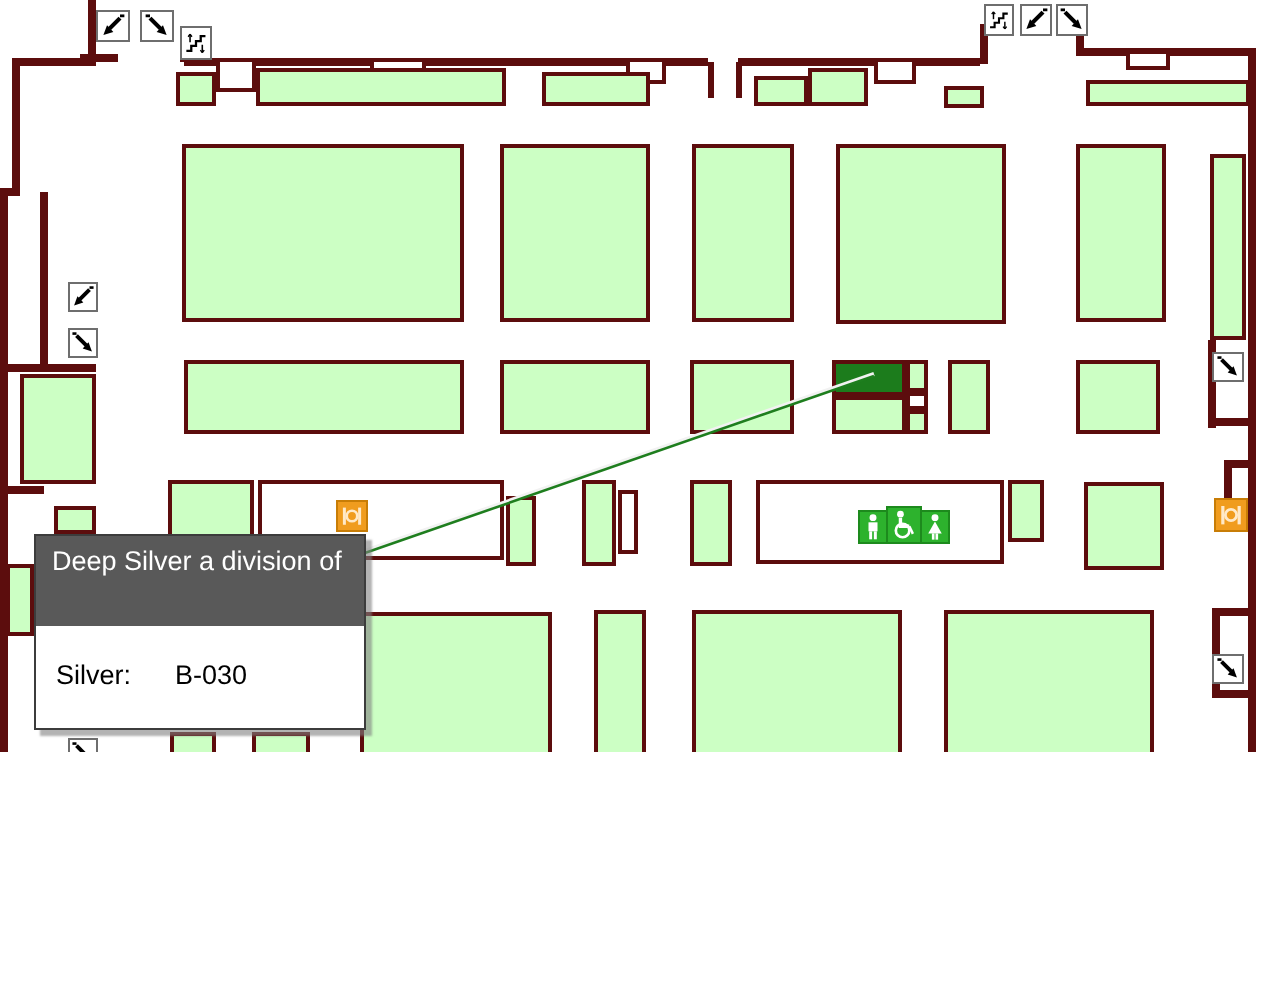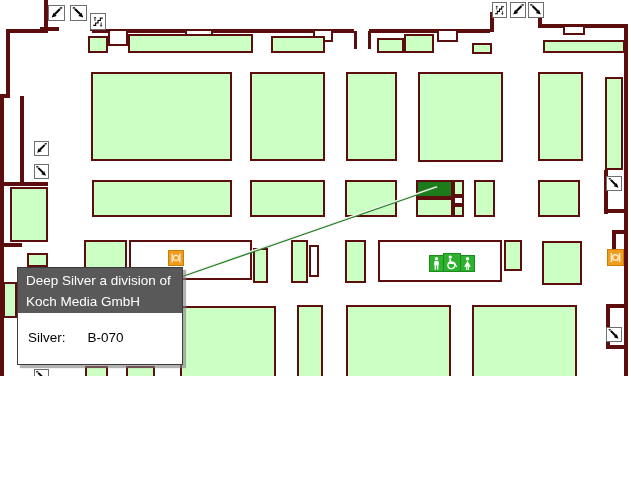--- a/index.html
+++ b/index.html
@@ -36,25 +36,24 @@
 
 <div class="map">
   <svg class="leader" width="631" height="495" style="z-index:40;" id="leader-svg">
       <line x1="181" y1="276" x2="437" y2="187" stroke="#f2f2f2" stroke-width="2"></line>
       <line x1="181" y1="277" x2="437" y2="188" stroke="#1e7e1e" stroke-width="1.3"></line>
     </svg>
 
   <div class="tooltip">
     <div class="tooltip-header">
       <div>Deep Silver a division of</div>
-      <div>Koch Media GmbH</div>
     </div>
     <div class="tooltip-body">
       <span>Silver:</span>
-      <span>B-070</span>
+      <span>B-030</span>
     </div>
   </div>
 <div class="wall" style="left: 44px; top: 0px; width: 4px; height: 33px; z-index: 1;"></div>
     <div class="wall" style="left: 6px; top: 29px; width: 42px; height: 4px; z-index: 1;"></div>
     <div class="wall" style="left: 6px; top: 29px; width: 4px; height: 67px; z-index: 1;"></div>
     <div class="wall" style="left: 0px; top: 94px; width: 10px; height: 4px; z-index: 1;"></div>
     <div class="wall" style="left: 0px; top: 94px; width: 4px; height: 302px; z-index: 1;"></div>
     <div class="wall" style="left: 2px; top: 392px; width: 22px; height: 4px; z-index: 1;"></div>
     <div class="wall" style="left: 20px; top: 394px; width: 4px; height: 98px; z-index: 1;"></div>
     <div class="wall" style="left: 2px; top: 489px; width: 626px; height: 6px; z-index: 1;"></div>

